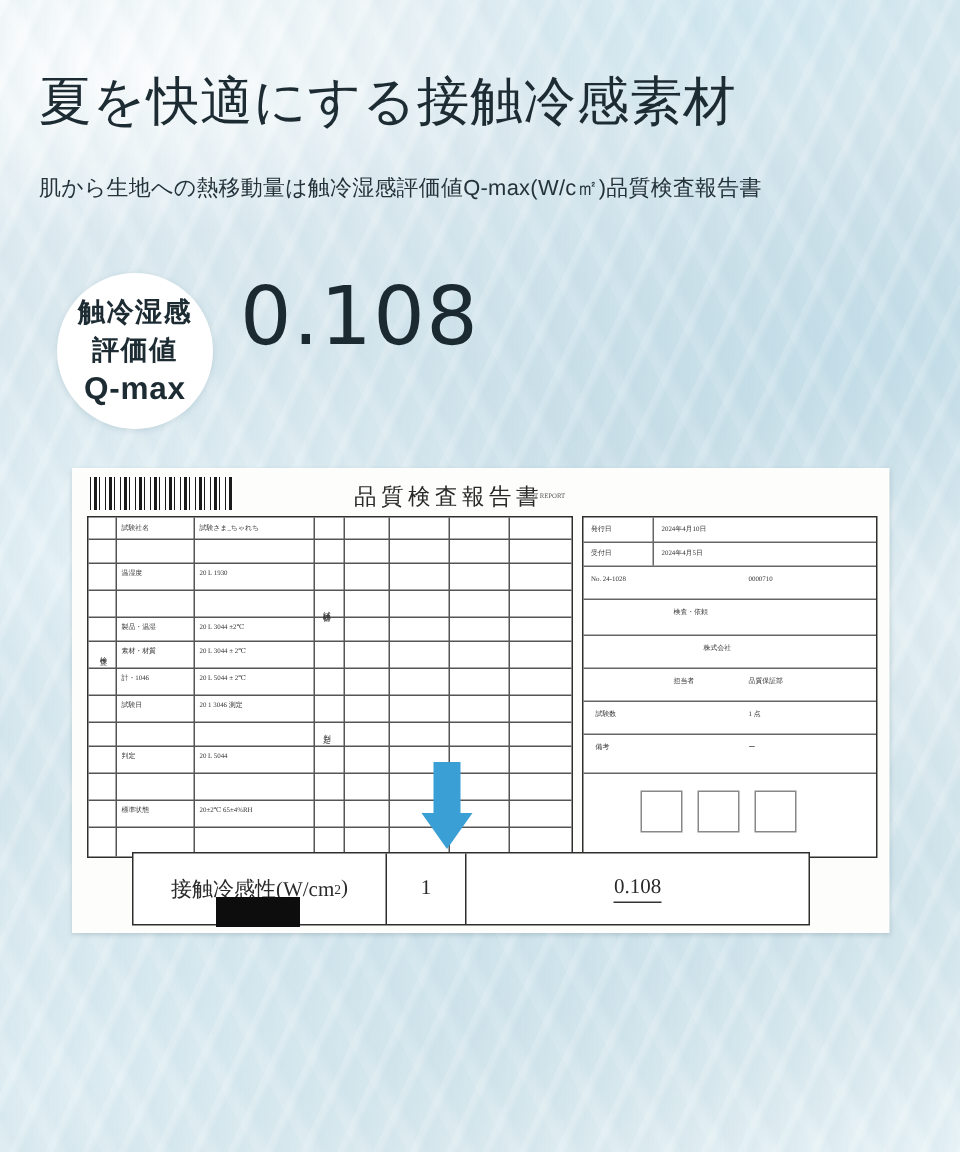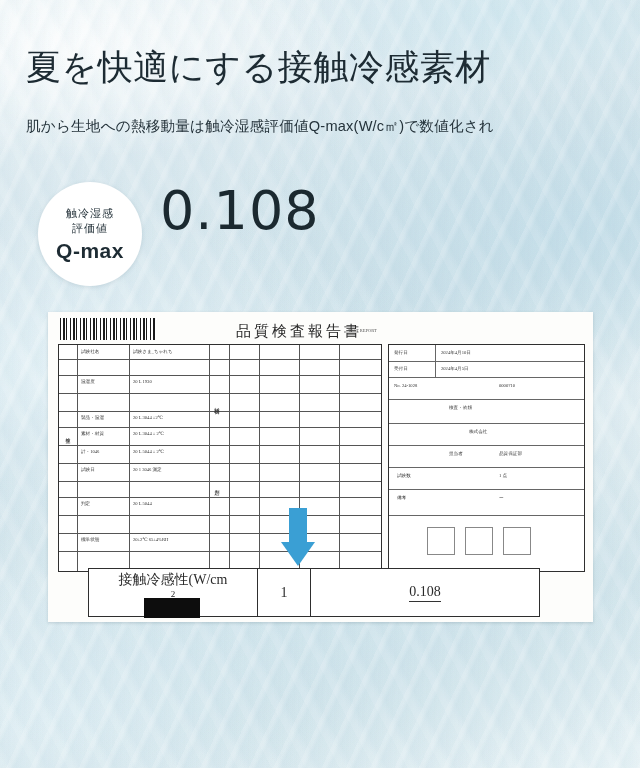--- a/index.html
+++ b/index.html
@@ -81,24 +81,24 @@
     box-shadow: 0 1px 4px rgba(80,110,125,0.18);
     display: flex;
     flex-direction: column;
     align-items: center;
     justify-content: center;
     flex: 0 0 auto;
     color: #1d2b33;
   }
   .qmax-badge .b1,
   .qmax-badge .b2 {
-    font-size: 11px;
+    font-size: 18px;
     line-height: 1.35;
     letter-spacing: 1px;
-    font-weight: 400;
+    font-weight: 700;
   }
   .qmax-badge .b3 {
     font-size: 21px;
     font-weight: 700;
     letter-spacing: 0.5px;
     margin-top: 3px;
   }
 
   .qmax-value-wrap {
     margin-left: 18px;
@@ -256,21 +256,21 @@
     align-items: stretch;
   }
   .rep-bottom > div {
     display: flex;
     align-items: center;
     justify-content: center;
     border-right: 1px solid #2e2e2e;
     text-align: center;
   }
   .rep-bottom > div:last-child { border-right: none; }
-  .rb-label { width: 168px; font-size: 14px; flex-direction: column; }
+  .rb-label { width: 168px; font-size: 14px; }
   .rb-method { width: 160px; font-size: 14px; line-height: 1.25; flex-direction: column; }
   .rb-n { width: 52px; font-size: 14px; }
   .rb-val { flex: 1; font-size: 14px; }
   .rb-val span {
     border-bottom: 1px solid #333;
     padding-bottom: 1px;
   }
   .rb-label .sup { font-size: 9px; vertical-align: super; }
 
   .rep-black {
@@ -285,21 +285,21 @@
 </head>
 <body>
 
 <div class="bg"></div>
 
 <div class="content">
 
   <h1 class="headline">夏を快適にする接触冷感素材</h1>
 
   <div class="lead">
-    <div>肌から生地への熱移動量は触冷湿感評価値Q-max(W/c㎡)で数値化され</div>
+    <div>肌から生地への熱移動量は触冷湿感評価値Q-max(W/c㎡)品質検査報告書</div>
   </div>
 
   <div class="qmax-row">
     <div class="qmax-badge">
       <div class="b1">触冷湿感</div>
       <div class="b2">評価値</div>
       <div class="b3">Q-max</div>
     </div>
     <div class="qmax-value-wrap">
       <div class="qmax-value">0.108</div>

